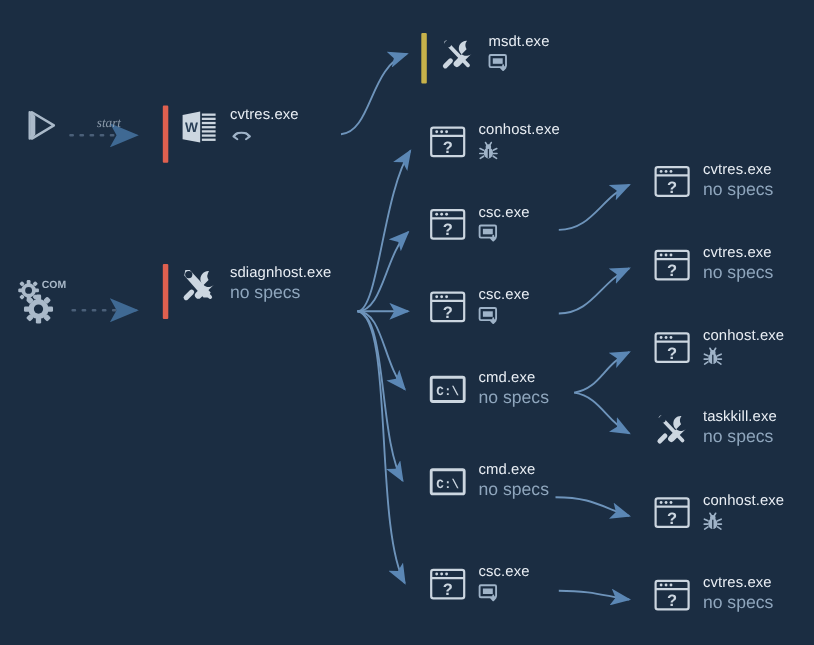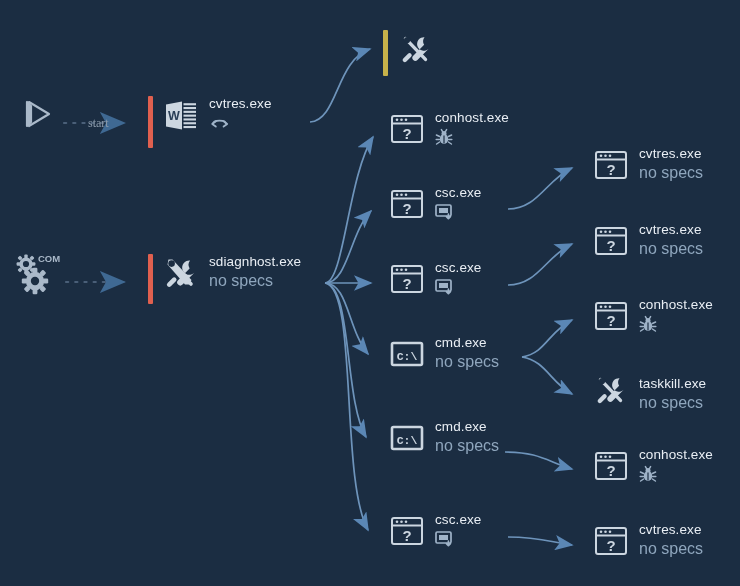--- a/index.html
+++ b/index.html
@@ -19,21 +19,21 @@
   .txtcol{margin-left:9px;display:flex;flex-direction:column;}
   .pname{
     color:#e9eef4;font-size:13.5px;line-height:15px;letter-spacing:.1px;
     white-space:nowrap;
   }
   .pspec{color:#8fa6bd;font-size:16px;line-height:13px;margin-top:5px;white-space:nowrap;}
   .badge{margin-top:4px;height:16px;display:flex;align-items:center;}
 
   .triggerlabel{
     position:absolute;color:#8c9bab;font-size:12px;
-    font-family:"Liberation Serif", serif;white-space:nowrap;margin-top:12px;
+    font-family:"Liberation Serif", serif;font-style:italic;white-space:nowrap;
   }
   svg{display:block;overflow:visible;}
 </style>
 </head>
 <body>
 
 <div id="canvas">
 
   <svg class="edges" viewBox="0 0 740 586">
     <defs>
@@ -165,21 +165,21 @@
       <div class="badge">
         <svg width="22" height="16" viewBox="0 0 22 16">
           <path d="M4,9 C4,4.5 17,4.5 17,9" fill="none" stroke="#9fb3c8" stroke-width="1.8"></path>
           <path d="M6.8,6.2 L3.2,9 L6.8,11.6" fill="none" stroke="#9fb3c8" stroke-width="1.8" stroke-linecap="round" stroke-linejoin="round"></path>
           <path d="M14.6,6.2 L18.2,9 L14.6,11.6" fill="none" stroke="#9fb3c8" stroke-width="1.8" stroke-linecap="round" stroke-linejoin="round"></path>
         </svg>
       </div>
     </div>
   </div>
 
-  <div class="node" style="left:148px;top:254px;">
+  <div class="node" style="left:148px;top:240px;">
     <div class="accent" style="height:50px;background:#e0604f;"></div>
     <div class="ico">
       <svg width="38" height="38" viewBox="0 0 38 38">
         <g fill="#ccd6e0">
           <path d="M6.5,5.5 L10.5,5.5 L29.5,26 L27,30.5 L23,30.5 L5.5,10.5 Z" transform="rotate(0)"></path>
         </g>
         <g stroke="#ccd6e0" stroke-width="3.6" stroke-linecap="round" fill="none">
           <line x1="8" y1="8" x2="29" y2="30"></line>
         </g>
         <path d="M28,6.5 a7.2,7.2 0 1,0 4.4,12.3 L20.5,30.6 a3.1,3.1 0 0,1 -4.4,-4.4 L27.6,14.5 a7.2,7.2 0 0,1 0.4,-8 Z" fill="#ccd6e0"></path>
@@ -197,20 +197,30 @@
     <div class="accent" style="height:46px;background:#c7b24a;"></div>
     <div class="ico">
       <svg width="36" height="36" viewBox="0 0 38 38">
         <g stroke="#ccd6e0" stroke-width="3.6" stroke-linecap="round" fill="none">
           <line x1="8" y1="8" x2="29" y2="30"></line>
         </g>
         <path d="M28,6.5 a7.2,7.2 0 1,0 4.4,12.3 L20.5,30.6 a3.1,3.1 0 0,1 -4.4,-4.4 L27.6,14.5 a7.2,7.2 0 0,1 0.4,-8 Z" fill="#ccd6e0"></path>
         <circle cx="9.6" cy="9.6" r="3.3" fill="#1b2d42"></circle>
         <path d="M7.2,30.6 l5,-5" stroke="#ccd6e0" stroke-width="4.6" stroke-linecap="round"></path>
       </svg>
+    </div>
+    <div class="txtcol">
+      <div class="pname">msdt.exe</div>
+      <div class="badge">
+        <svg width="20" height="17" viewBox="0 0 20 17">
+          <rect x="1" y="1" width="15" height="11" rx="1.2" fill="none" stroke="#9fb3c8" stroke-width="1.7"></rect>
+          <rect x="4" y="4" width="9" height="5" fill="#9fb3c8"></rect>
+          <path d="M13.4,10.2 l0,4.2 M11.4,12.6 l2,2.1 l2,-2.1" fill="none" stroke="#9fb3c8" stroke-width="1.7" stroke-linecap="round" stroke-linejoin="round"></path>
+        </svg>
+      </div>
     </div>
   </div>
 
   <div class="node" style="left:388px;top:110px;">
     <div class="ico">
       <svg width="34" height="34" viewBox="0 0 34 34">
         <rect x="2" y="4" width="30" height="26" rx="2" fill="none" stroke="#ccd6e0" stroke-width="2"></rect>
         <line x1="2" y1="11.5" x2="32" y2="11.5" stroke="#ccd6e0" stroke-width="2"></line>
         <circle cx="7" cy="7.8" r="1.3" fill="#ccd6e0"></circle>
         <circle cx="11.5" cy="7.8" r="1.3" fill="#ccd6e0"></circle>
@@ -395,21 +405,21 @@
             <line x1="13.4" y1="13" x2="16.4" y2="15"></line>
             <line x1="7.6" y1="2.6" x2="6.4" y2="0.6"></line>
             <line x1="10.4" y1="2.6" x2="11.6" y2="0.6"></line>
           </g>
           <line x1="9" y1="6.4" x2="9" y2="14.6" stroke="#1b2d42" stroke-width="1.2"></line>
         </svg>
       </div>
     </div>
   </div>
 
-  <div class="node" style="left:592px;top:371px;align-items:flex-end;">
+  <div class="node" style="left:592px;top:371px;">
     <div class="ico">
       <svg width="36" height="36" viewBox="0 0 38 38">
         <g stroke="#ccd6e0" stroke-width="3.6" stroke-linecap="round" fill="none">
           <line x1="8" y1="8" x2="29" y2="30"></line>
         </g>
         <path d="M28,6.5 a7.2,7.2 0 1,0 4.4,12.3 L20.5,30.6 a3.1,3.1 0 0,1 -4.4,-4.4 L27.6,14.5 a7.2,7.2 0 0,1 0.4,-8 Z" fill="#ccd6e0"></path>
         <circle cx="9.6" cy="9.6" r="3.3" fill="#1b2d42"></circle>
         <path d="M7.2,30.6 l5,-5" stroke="#ccd6e0" stroke-width="4.6" stroke-linecap="round"></path>
       </svg>
     </div>

